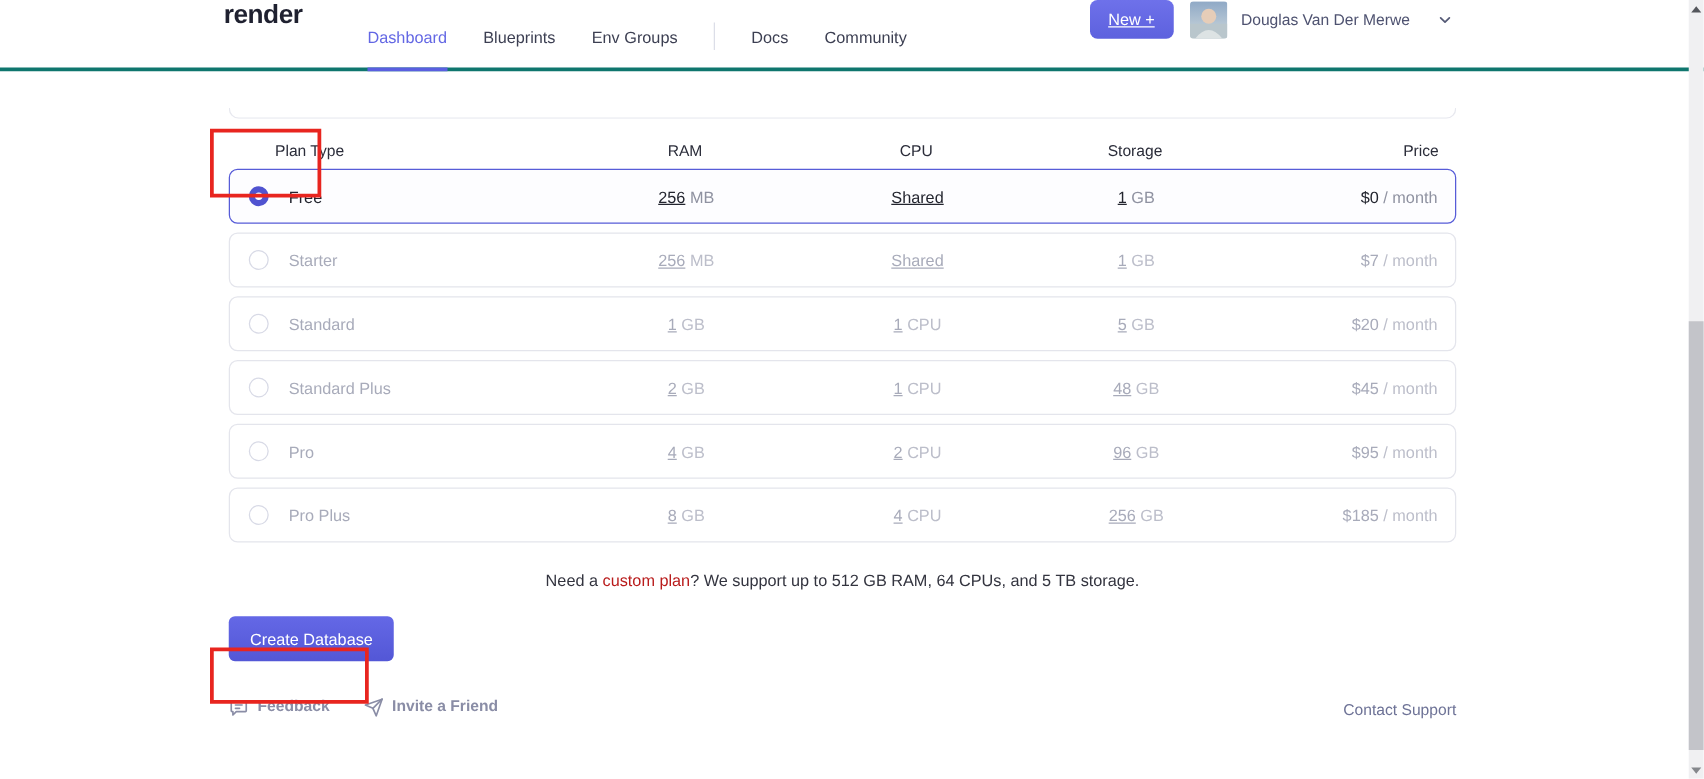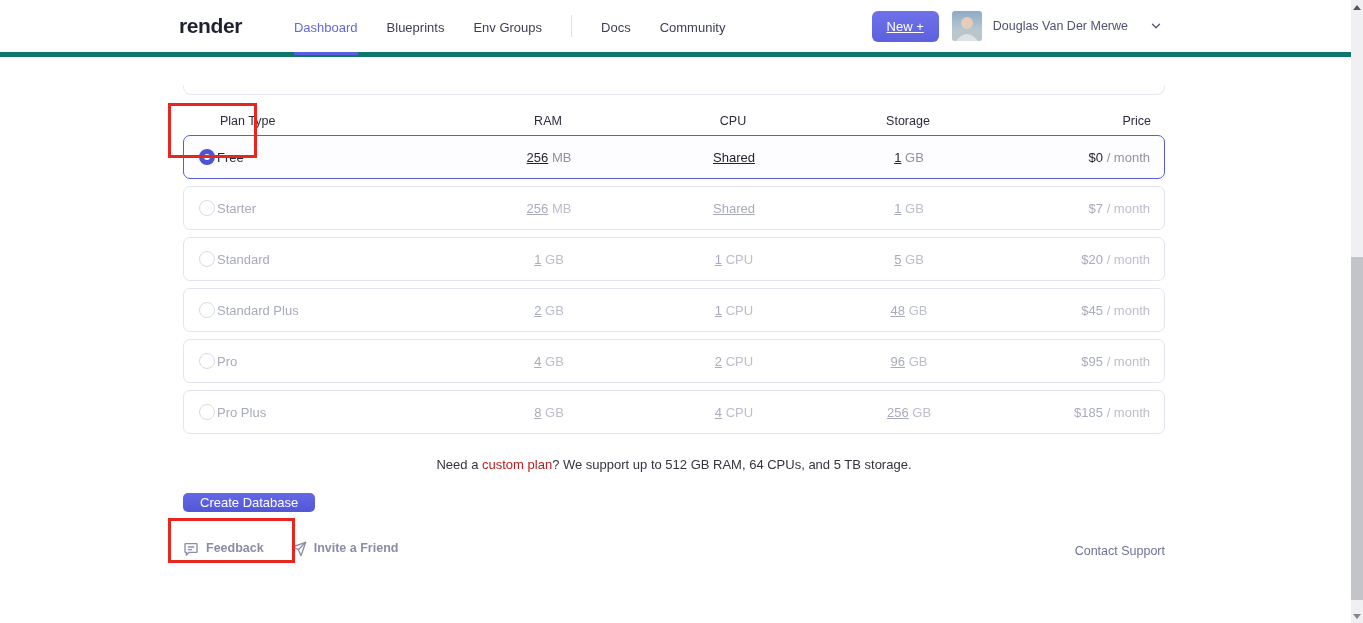--- a/index.html
+++ b/index.html
@@ -1,21 +1,21 @@
 <!DOCTYPE html>
 <html><head>
 <meta charset="utf-8">
 <style>
   * { margin:0; padding:0; box-sizing:border-box; }
   html,body { width:1363px; height:623px; overflow:hidden; background:#ffffff;
     font-family:"Liberation Sans","DejaVu Sans",sans-serif; }
   body { position:relative; }
 
   
-  .topnav { height:57px; display:flex; align-items:center; border-bottom:5px solid #0f766e; position:relative; }
+  .topnav { height:57px; display:flex; align-items:flex-start; border-bottom:3px solid #0f766e; position:relative; }
   .logo { margin-left:179px; font-size:21px; font-weight:700; color:#1f2130; letter-spacing:-0.4px; cursor:pointer; }
   .nav-links { margin-left:52px; display:flex; align-items:center; gap:29px; height:57px; }
   .nav-item { font-size:13px; color:#3c3f52; height:57px; display:flex; align-items:center; cursor:pointer; border-bottom:3px solid transparent; padding-top:5px; }
   .nav-item.active { color:#6367e4; border-bottom-color:#5a5fe0; }
   .nav-divider { width:1px; height:22px; background:#dcdee8; }
   .topnav-right { margin-left:auto; margin-right:200px; display:flex; align-items:center; }
   .new-btn { background:linear-gradient(180deg,#6e71ea,#5d61de); color:#fff; font-size:13px; border:none;
     border-radius:6px; padding:8px 15px; cursor:pointer;text-decoration:underline; }
   .avatar { width:30px; height:30px; border-radius:3px; overflow:hidden; margin-left:13px; cursor:pointer; flex:none; }
   .user-name { margin-left:11px; font-size:12.5px; color:#4e5270; cursor:pointer; }
@@ -27,38 +27,38 @@
 
   .grid-row { display:grid; grid-template-columns:270px 190px 180px 170px 1fr; align-items:center; }
   .hdr { margin-top:19px; font-size:12.5px; color:#2b2d3a; }
   .hdr .c1 { padding-left:37px; }
   .c2,.c3,.c4 { text-align:center; }
   .c5 { text-align:right; padding-right:14px; }
 
   .plan-row { height:44px; border:1px solid #e4e5ec; border-radius:7px; margin-top:7px; font-size:13px;
     color:#a8abba; cursor:pointer; background:#fff; }
   .plan-row:first-of-type { margin-top:9px; }
-  .plan-row .c1 { display:flex; align-items:center; gap:2px; padding-left:15px; }
+  .plan-row .c1 { display:flex; align-items:center; gap:16px; padding-left:15px; }
   .radio { width:16px; height:16px; border-radius:50%; border:1px solid #d8dae6; background:#fff; flex:none; }
   .plan-row.selected { border-color:#575cd8; background:#fdfdff; color:#23252f; }
   .plan-row.selected .radio { border:5px solid #5053d0; }
   .val { color:inherit;text-decoration:underline; }
   .unit { color:#bcbeca; }
   .plan-row.selected .unit { color:#8f92a1; }
   .plan-row .price-num { color:#a8abba; } .plan-row.selected .price-num { color:#23252f; }
 
   .custom-note { text-align:center; margin-top:23px; font-size:13px; color:#33343f; }
   .link { color:#b91c1c; cursor:pointer; text-decoration:none; }
 
   .banner { margin-top:23px; height:45px; border:1px solid #7e81dd; border-radius:7px; background:#f6f7fb;
     display:flex; align-items:center; gap:14px; padding:0 17px; font-size:13px; color:#3b3d49; }
   .info-icon { color:#5f63d8; display:flex; flex:none; }
 
   .create-btn { margin-top:21px; margin-left:0; background:linear-gradient(180deg,#6468e6,#5357d6); color:#fff;
-    font-size:13px; border:none; border-radius:5px; padding:0 17px; height:19px; cursor:pointer; display:block; }
+    font-size:13px; border:none; border-radius:5px; padding:0 17px; height:36px; cursor:pointer; display:block; }
 
   .footer { margin-top:29px; display:flex; align-items:center; font-size:12.5px; color:#8a8da6; }
   .foot-item { display:flex; align-items:flex-start; gap:7px; cursor:pointer; font-weight:700; }
   .foot-item + .foot-item { margin-left:27px; }
   .contact { margin-left:auto; color:#6d7296; cursor:pointer; }
 
   
   .anno { position:absolute; border:3px solid #e8251f; z-index:40; pointer-events:none; }
   .anno-free { left:168px; top:103px; width:89px; height:55px; }
   .anno-create { left:168px; top:518px; width:127px; height:45px; }

